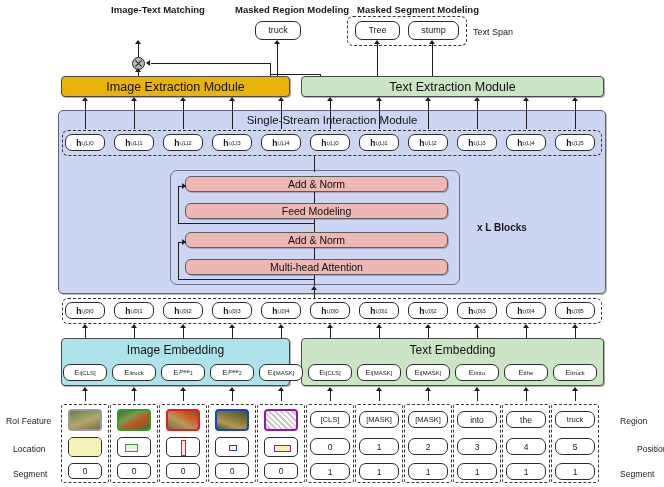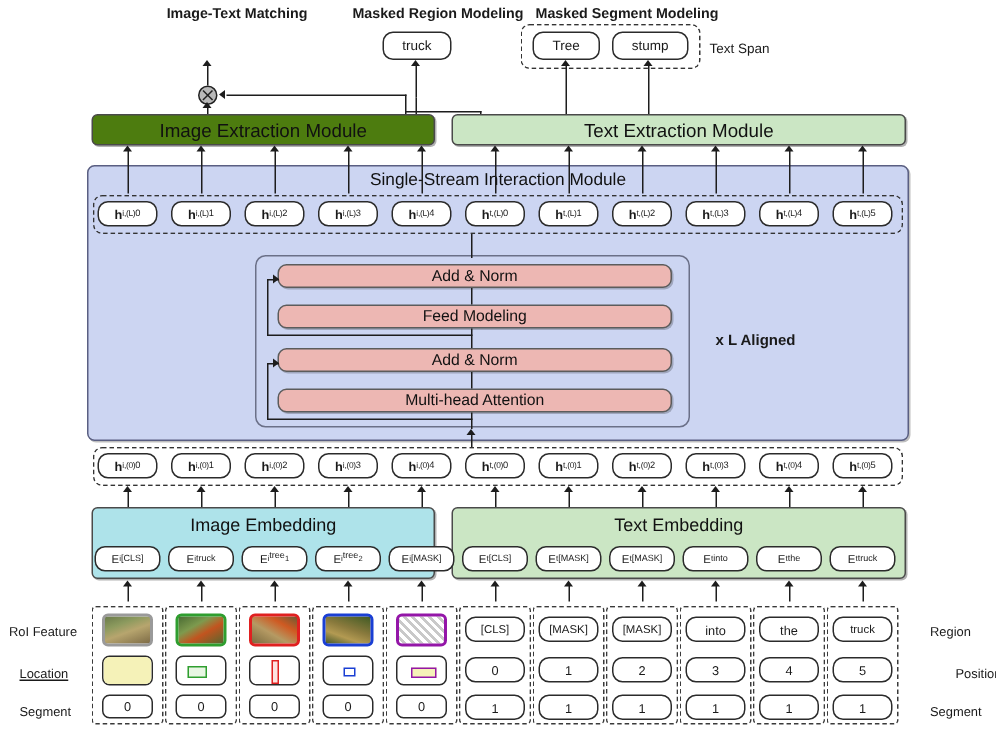--- a/index.html
+++ b/index.html
@@ -42,21 +42,21 @@
   
   .module {
     position:absolute;
     border:1px solid #4a4a4a;
     border-radius:4px;
     display:flex; align-items:center; justify-content:center;
     font-size:12.5px;
     color:#111;
     box-shadow: 1px 1px 0 rgba(0,0,0,.30);
   }
-  .mod-img  { background:#4d7c0f; }
+  .mod-img  { background:#eab308; }
   .mod-txt  { background:#cbe6c4; }
   .mod-imgE { background:#aee3ea; }
   .mod-txtE { background:#cbe6c4; }
 
   
   .panel {
     position:absolute;
     background:#ccd5f2;
     border:1px solid #5a5f82;
     border-radius:5px;
@@ -280,21 +280,21 @@
   <div class="ln vln" style="left:178px; top:186px; height:38px;"></div>
   <div class="ln hln" style="left:178px; top:223px; width:137px;"></div>
   <div class="ln hln" style="left:178px; top:186px; width:8px;"></div>
   <div class="arrowright" style="left:182px; top:183px;"></div>
 
   <div class="ln vln" style="left:178px; top:242px; height:38px;"></div>
   <div class="ln hln" style="left:178px; top:279px; width:137px;"></div>
   <div class="ln hln" style="left:178px; top:242px; width:8px;"></div>
   <div class="arrowright" style="left:182px; top:239px;"></div>
 
-  <div class="plain-label" style="left:477px; top:222px; font-size:10px; font-weight:bold;">x L Aligned</div>
+  <div class="plain-label" style="left:477px; top:222px; font-size:10px; font-weight:bold;">x L Blocks</div>
 
   <div class="module mod-imgE" style="left:61px; top:338px; width:229px; height:48px;
               align-items:flex-start; padding-top:4px; font-size:12px;">Image Embedding</div>
   <div class="module mod-txtE" style="left:301px; top:338px; width:303px; height:48px;
               align-items:flex-start; padding-top:4px; font-size:12px;">Text Embedding</div>
 
   <div class="ln vln" style="left:85px;  top:327px; height:11px;"></div>
     <div class="arrowup" style="left:82px;  top:324px;"></div>
   <div class="ln vln" style="left:134px; top:327px; height:11px;"></div>
     <div class="arrowup" style="left:131px; top:324px;"></div>
@@ -334,21 +334,21 @@
   <div class="ln vln" style="left:428px; top:390px; height:11px;"></div>
     <div class="arrowup" style="left:425px; top:387px;"></div>
   <div class="ln vln" style="left:477px; top:390px; height:11px;"></div>
     <div class="arrowup" style="left:474px; top:387px;"></div>
   <div class="ln vln" style="left:526px; top:390px; height:11px;"></div>
     <div class="arrowup" style="left:523px; top:387px;"></div>
   <div class="ln vln" style="left:575px; top:390px; height:11px;"></div>
     <div class="arrowup" style="left:572px; top:387px;"></div>
 
   <div class="rowlabel" style="left:6px; top:416px;">RoI Feature</div>
-  <div class="rowlabel" style="left:13px; top:444px;text-decoration:underline;">Location</div>
+  <div class="rowlabel" style="left:13px; top:444px;">Location</div>
   <div class="rowlabel" style="left:13px; top:469px;">Segment</div>
 
   <div class="rowlabel" style="left:620px; top:416px;">Region</div>
   <div class="rowlabel" style="left:620px; top:444px;padding-left:17px;">Position</div>
   <div class="rowlabel" style="left:620px; top:469px;">Segment</div>
 
   <div id="out-tokens">
       <div class="hpill" style="left: 65px; top: 134px; width: 40px; height: 17px;">
         <span class="hb">h</span>
         <sup>i,(L)</sup>

